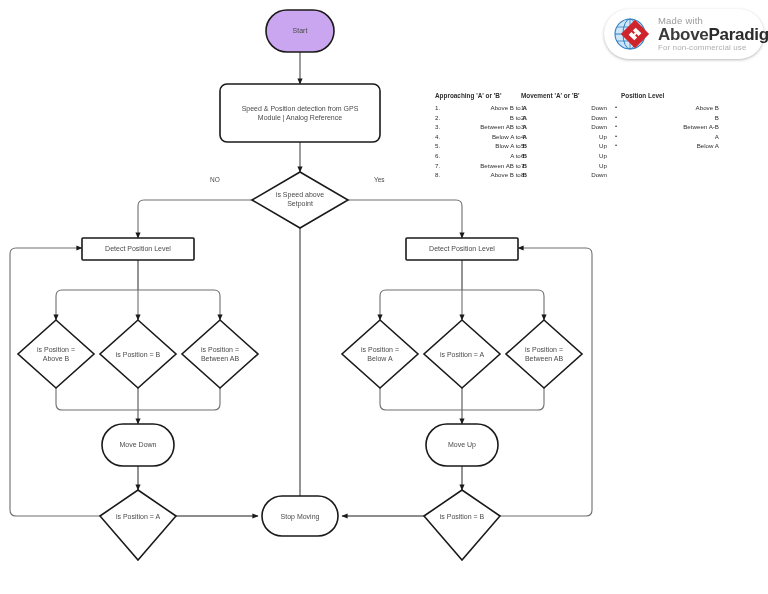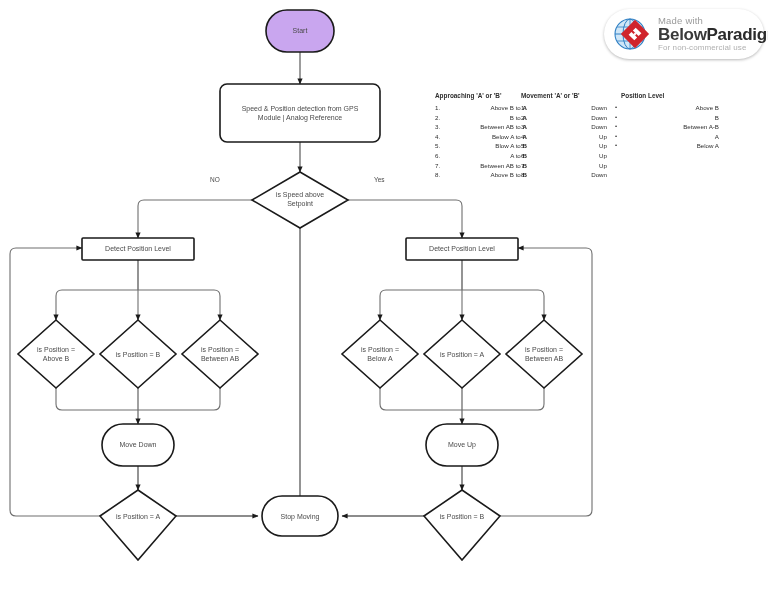--- a/index.html
+++ b/index.html
@@ -270,16 +270,16 @@
       <line x1="7" y1="29" x2="33" y2="29" stroke="#2e7fc4" stroke-width=".8"></line>
       <line x1="20" y1="7" x2="20" y2="37" stroke="#2e7fc4" stroke-width=".8"></line>
       <g transform="translate(25,22) rotate(45)">
         <rect x="-10" y="-10" width="20" height="20" fill="#d0242c"></rect>
         <path d="M-4,-5 h8 v4 h-5 v2 h5 v4 h-8 v-4 h5 v-2 h-5 z" fill="#ffffff"></path>
       </g>
     </svg>
   </div>
   <div class="wm-text">
     <div class="wm-made">Made with</div>
-    <div class="wm-title"><span>Below</span><span class="vp-b">Paradigm</span></div>
+    <div class="wm-title"><span>Above</span><span class="vp-b">Paradigm</span></div>
     <div class="wm-sub">For non-commercial use</div>
   </div>
 </div>
 
 </body></html>

